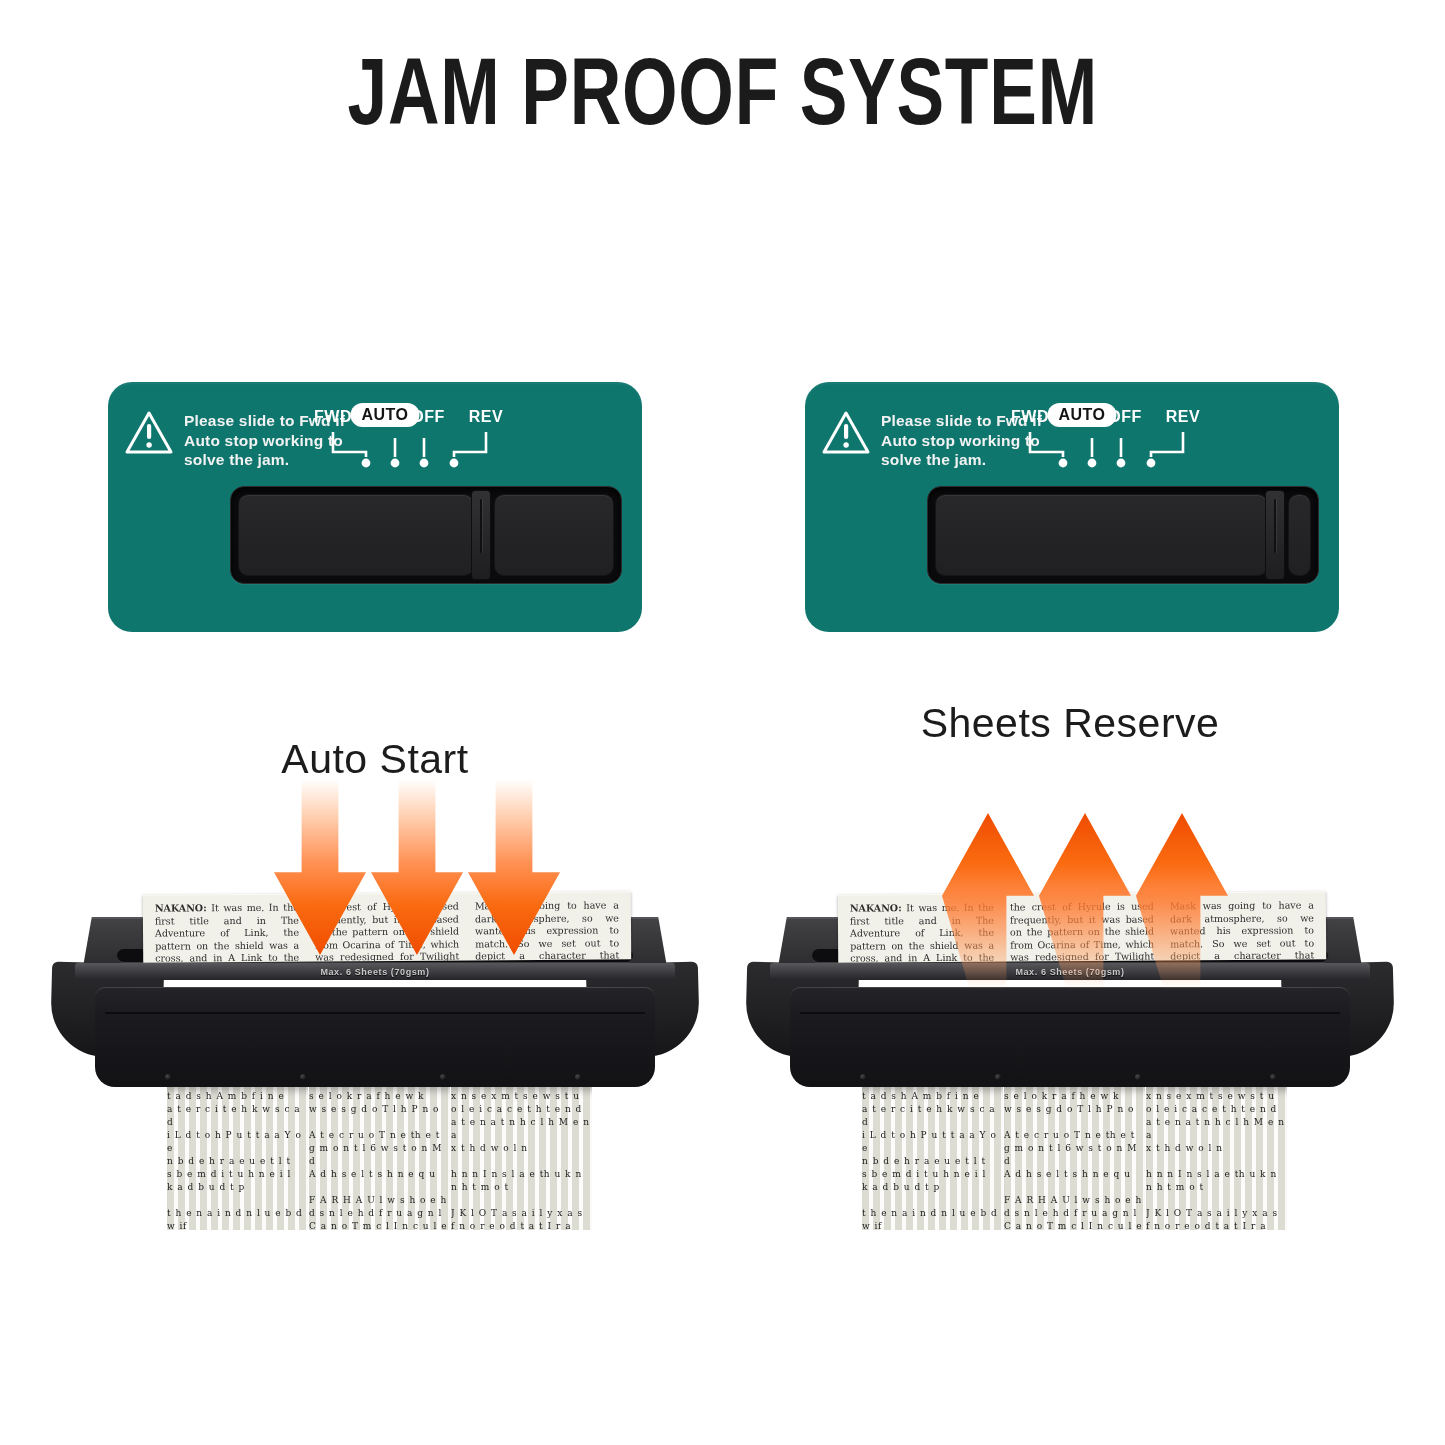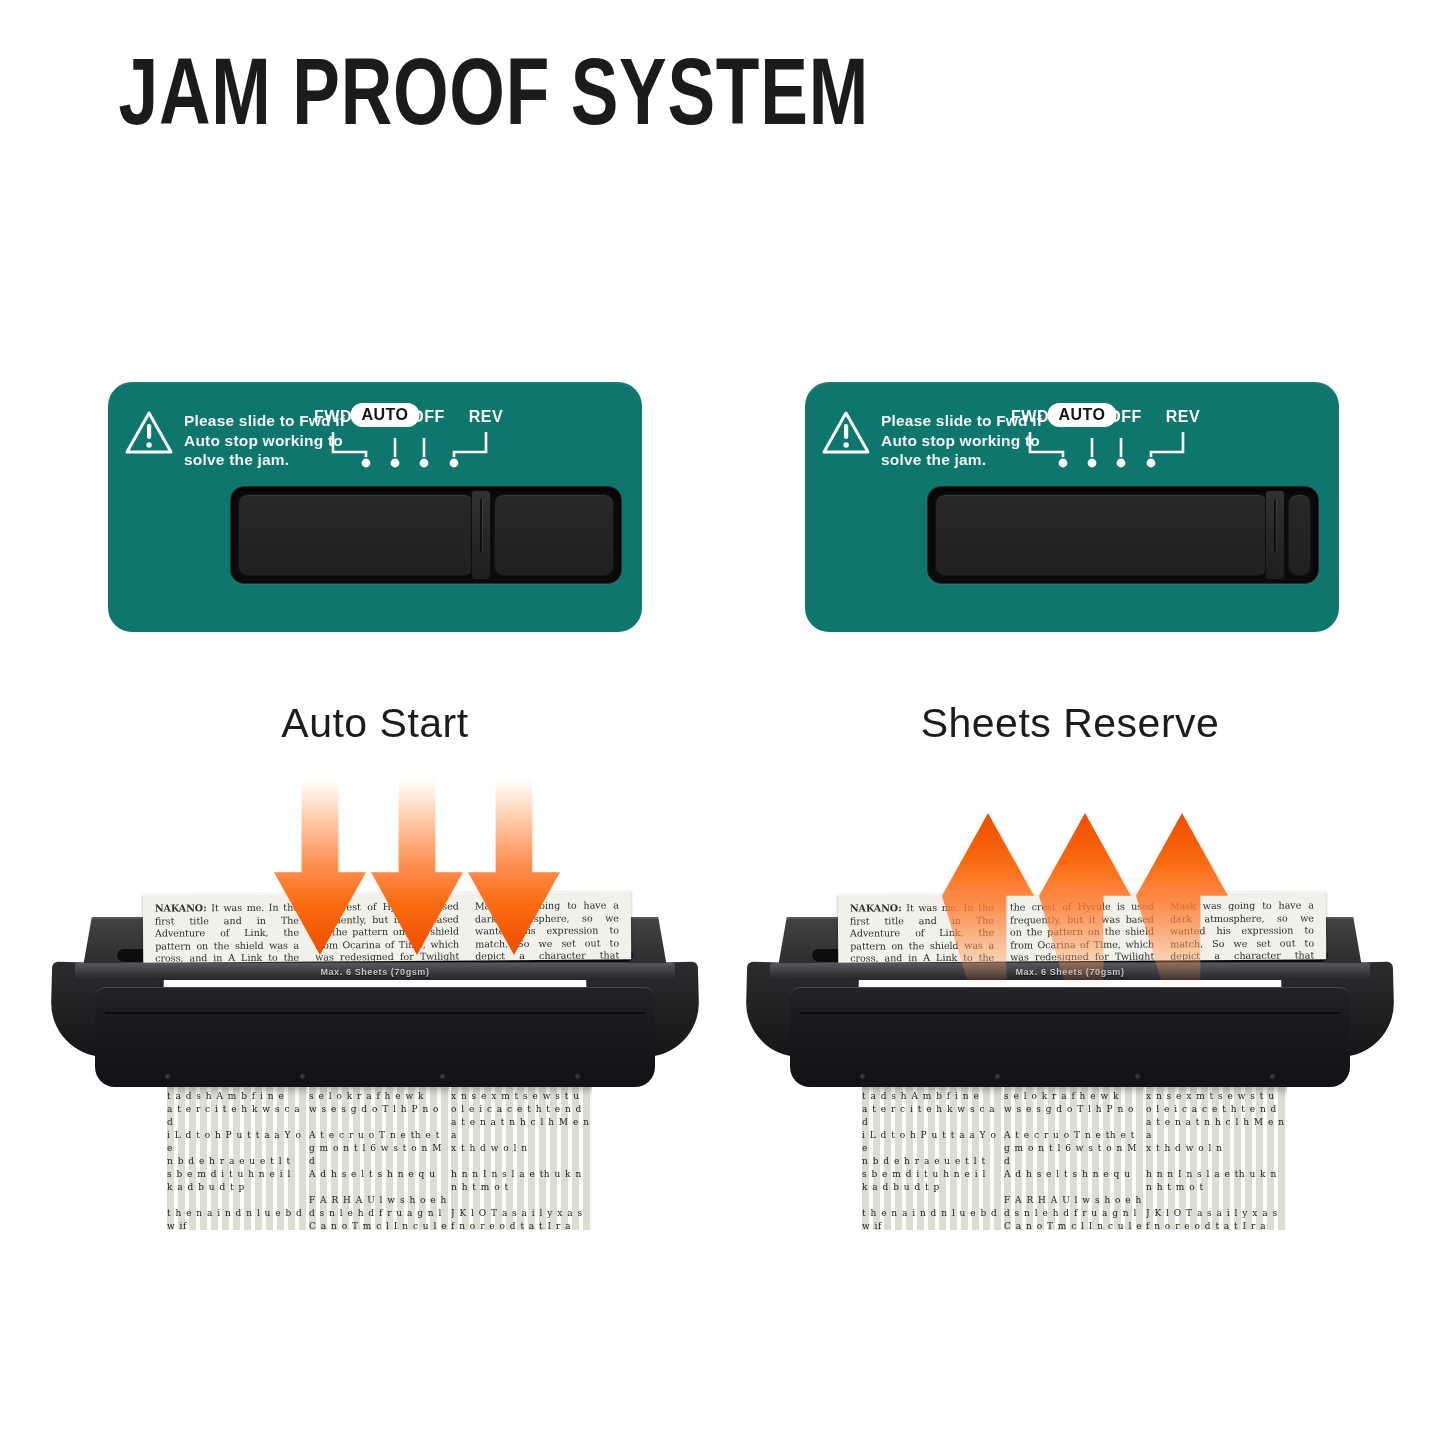--- a/index.html
+++ b/index.html
@@ -1,21 +1,21 @@
 <!DOCTYPE html>
 <html><head>
 <meta charset="utf-8">
 <style>
   * { margin:0; padding:0; box-sizing:border-box; }
   html,body { background:#ffffff; }
   body { font-family:"Liberation Sans", sans-serif; }
   .canvas { position:relative; width:1445px; height:1445px; background:#fff; overflow:hidden; }
 
   
-  .title-wrap { position:absolute; top:38px; left:0; width:100%; }
+  .title-wrap { position:absolute; top:38px; left:0; width:100%; text-align:center; }
   .title-wrap h1 { display:inline-block; font-size:94px; font-weight:800; color:#1b1b1b;
                    letter-spacing:1px; transform:scaleX(.76); transform-origin:center; white-space:nowrap; }
   .subtitle { position:absolute; top:196px; left:0; width:100%; text-align:center;
               font-size:37px; line-height:1.42; color:#252525; }
   .subtitle > div { transform:scaleX(.95); transform-origin:center; }
 
   
   .panel { position:absolute; top:382px; width:534px; height:250px; background:#0f766e;
            border-radius:24px; box-shadow:inset 0 2px 2px rgba(255,255,255,.05); }
   .panel--left  { left:108px; }
@@ -43,21 +43,21 @@
   .panel--left  .plate-l { left:7px;  width:236px; }
   .panel--left  .plate-r { left:263px; right:7px; }
   .panel--left  .knob    { left:240px; }
   .panel--right .plate-l { left:7px;  width:333px; }
   .panel--right .plate-r { left:360px; right:7px; }
   .panel--right .knob    { left:337px; }
 
   
   .sec-label { position:absolute; top:700px; width:640px; text-align:center;
                font-size:41px; color:#1c1c1c; letter-spacing:.5px; }
-  .sec-label--left  { left:55px; }
+  .sec-label--left  { left:55px;margin-top:36px; }
   .sec-label--right { left:750px; }
 
   
   .machine { position:absolute; top:775px; width:640px; height:465px; }
   .machine--auto   { left:55px; }
   .machine--manual { left:750px; }
 
   .arrows { position:absolute; display:flex; gap:5px; z-index:6; }
   .machine--auto   .arrows { left:219px; top:4px; }
   .machine--manual .arrows { left:192px; top:38px; }

